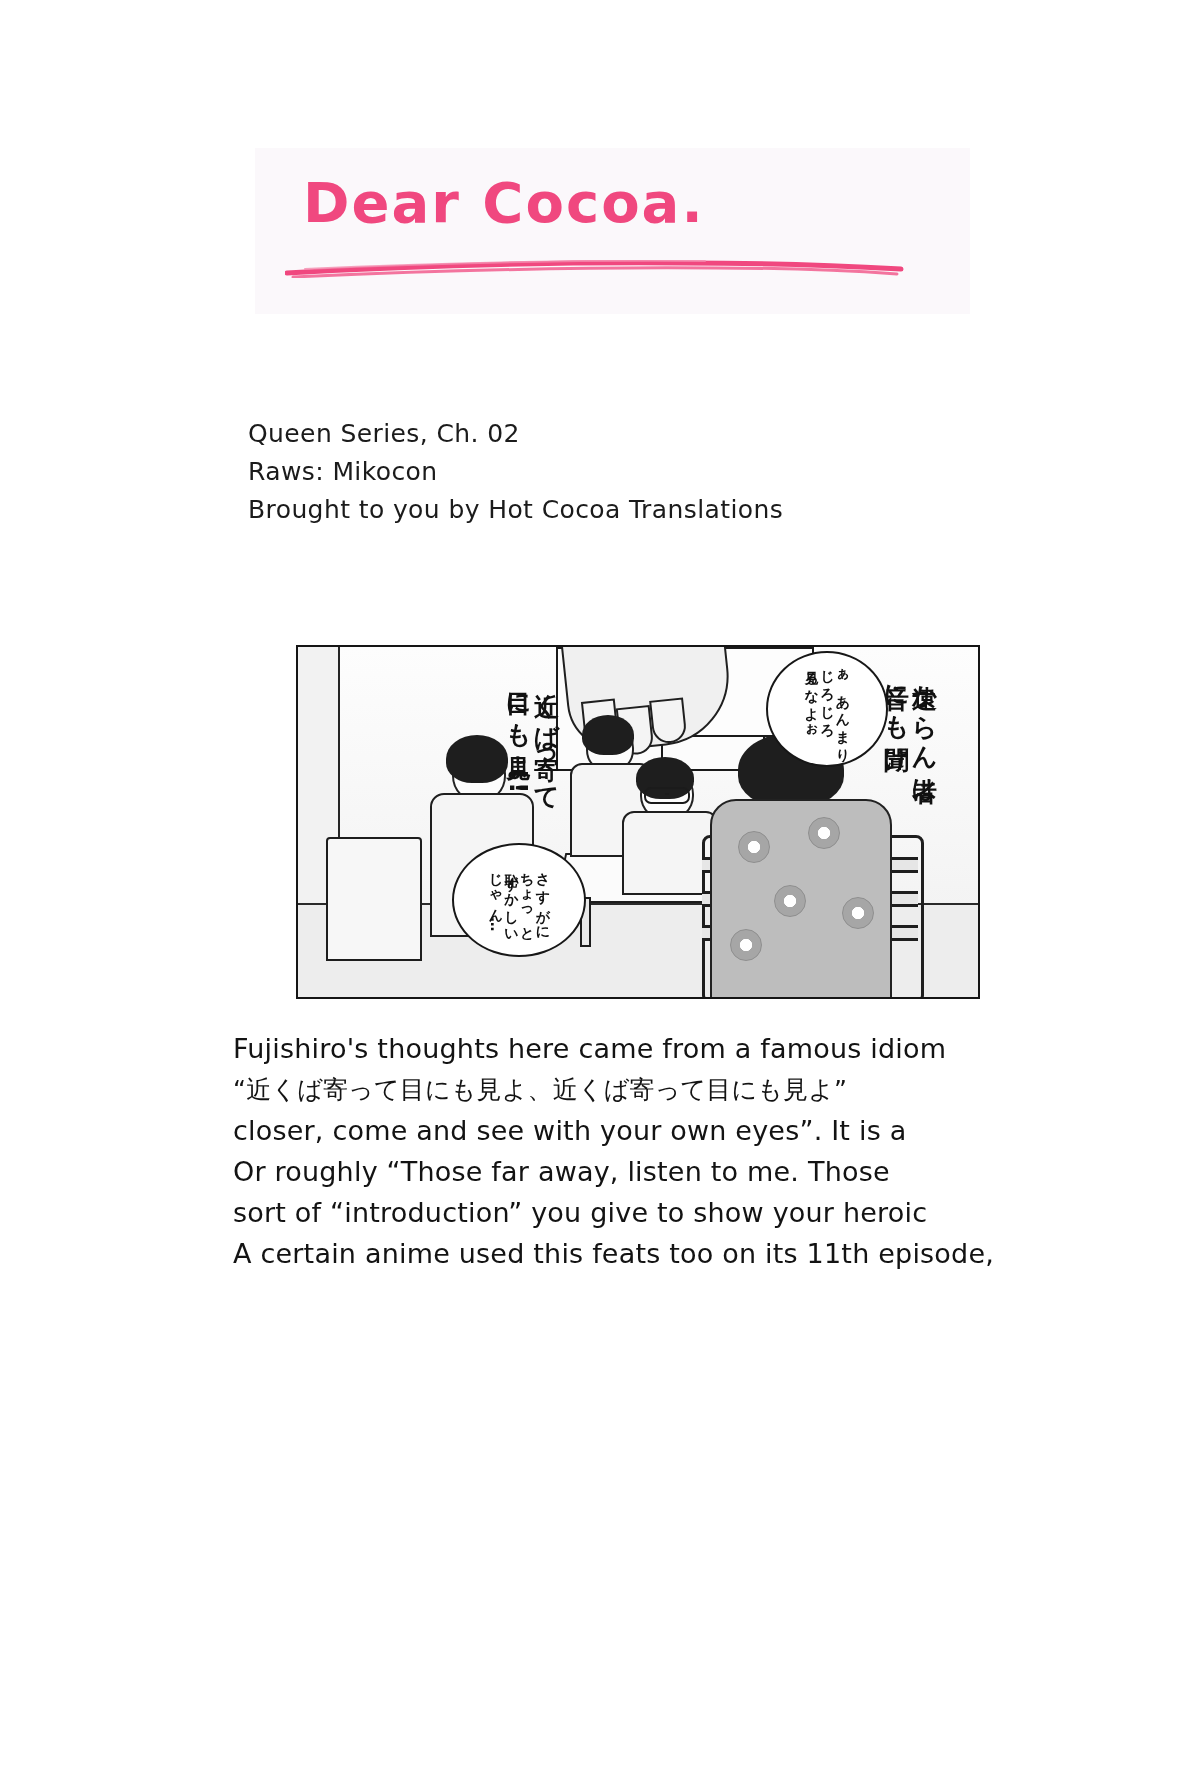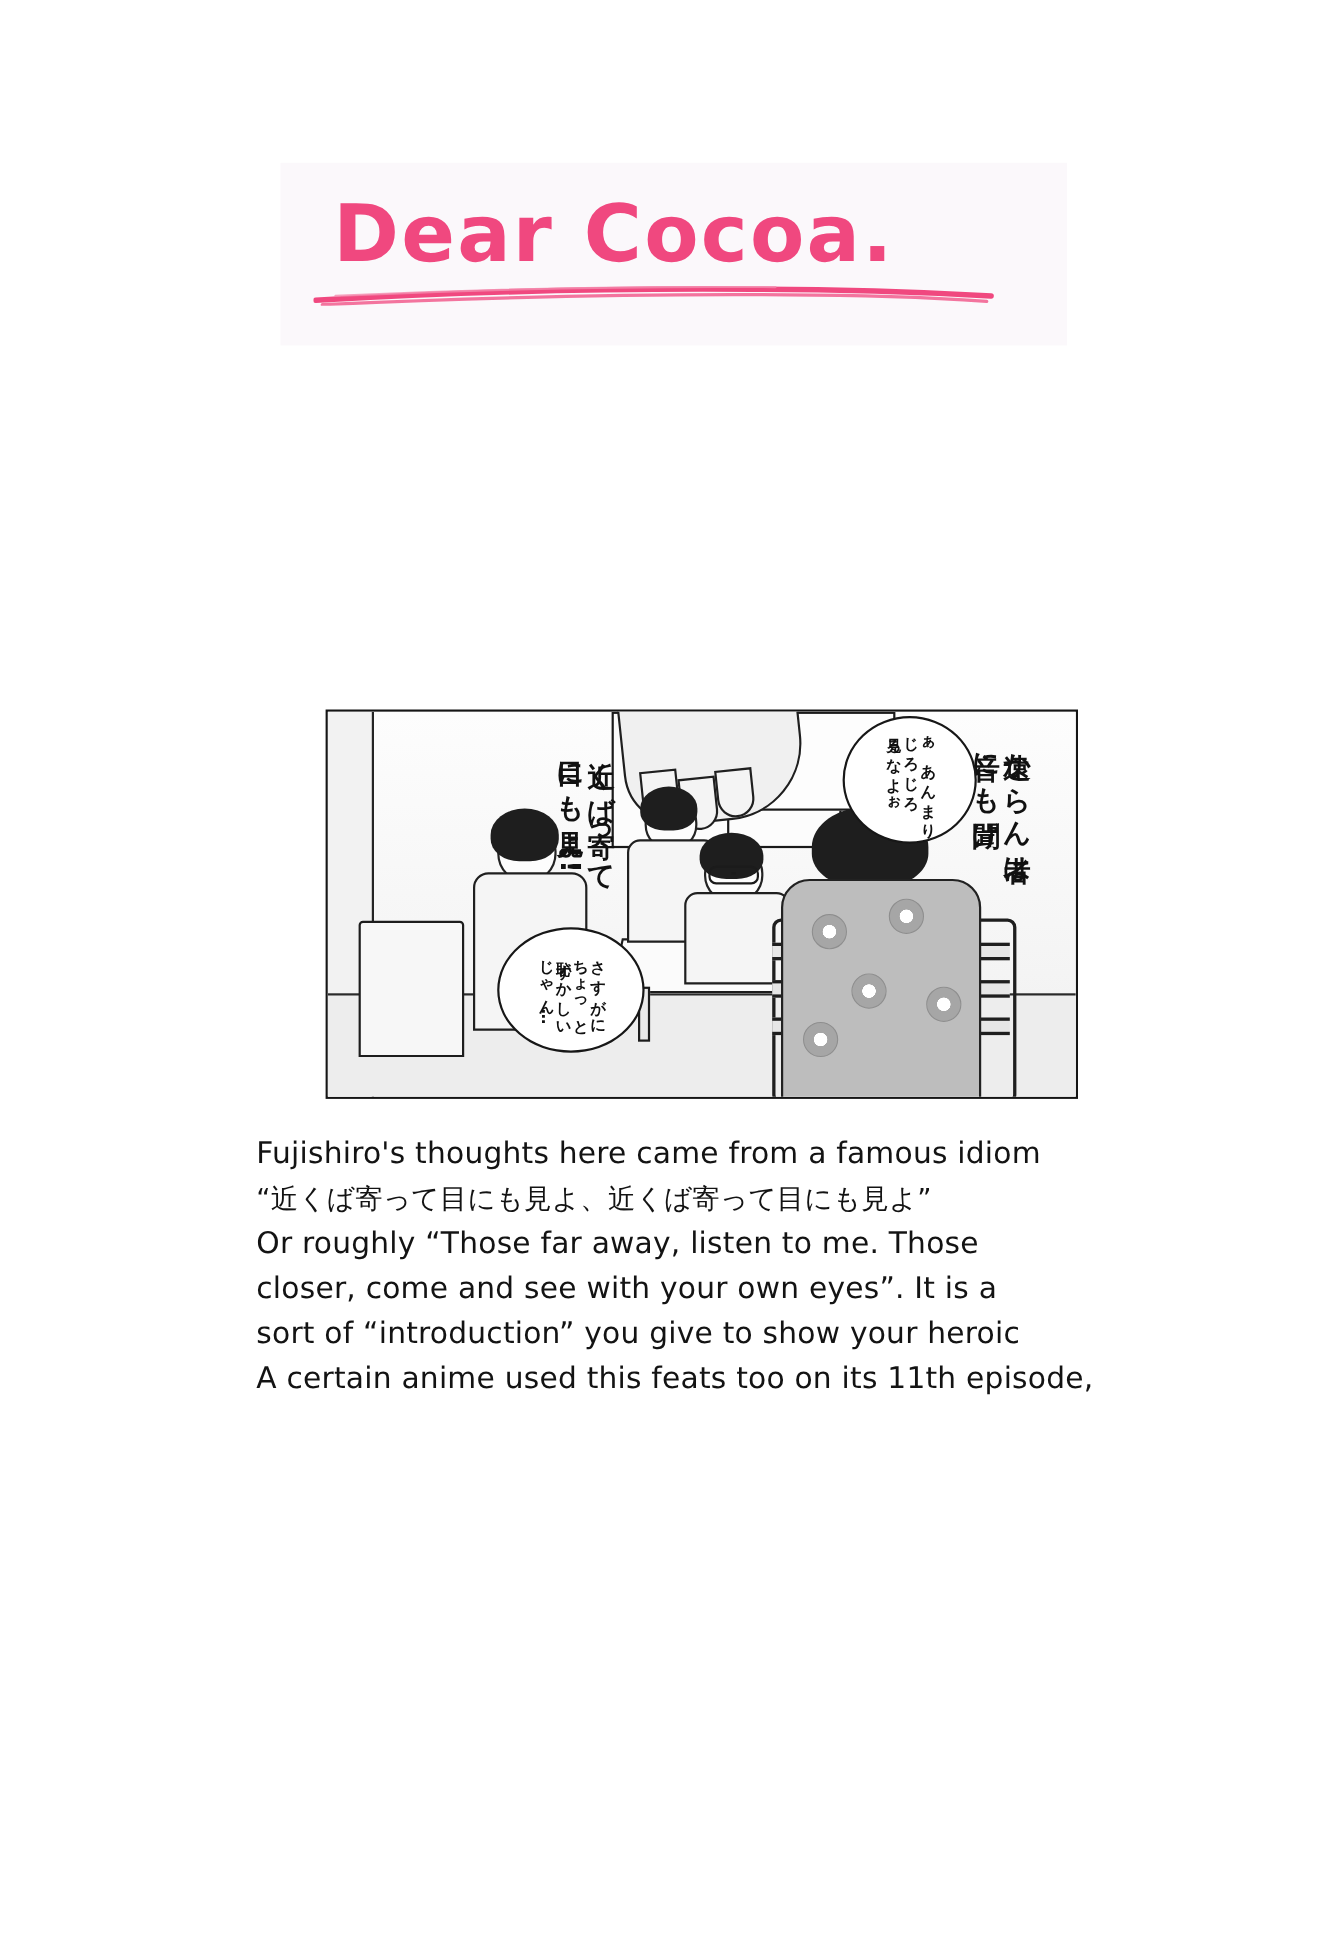--- a/index.html
+++ b/index.html
@@ -27,21 +27,21 @@
     top: 148px;
     width: 715px;
     height: 166px;
     background: #fbf8fb;
   }
   .logo-text {
     position: absolute;
     left: 48px;
     top: 22px;
     font-family: "DejaVu Sans", sans-serif;
-    font-size: 72px;
+    font-size: 56px;
     font-weight: 600;
     letter-spacing: 2px;
     color: #f0487f;
   }
   .logo-underline {
     position: absolute;
     left: 30px;
     top: 112px;
     width: 620px;
     height: 18px;
@@ -226,20 +226,25 @@
 
   <div class="logo-block">
     <div class="logo-text">Dear Cocoa.</div>
     <svg class="logo-underline" viewBox="0 0 620 18" preserveAspectRatio="none">
       <path d="M2,13 C120,6 260,2 400,3 C480,3 560,6 616,9" fill="none" stroke="#f0487f" stroke-width="5" stroke-linecap="round"></path>
       <path d="M8,17 C140,11 300,7 430,8 C500,8 570,11 612,14" fill="none" stroke="#f0487f" stroke-width="3" stroke-linecap="round" opacity="0.75"></path>
       <path d="M20,9 C150,3 290,0 420,1" fill="none" stroke="#f48bae" stroke-width="2" stroke-linecap="round" opacity="0.8"></path>
     </svg>
   </div>
 
+  <div class="credits">
+    <div>Queen Series, Ch. 02</div>
+    <div>Raws: Mikocon</div>
+    <div>Brought to you by Hot Cocoa Translations</div>
+  </div>
 
   <div class="panel">
     <div class="panel-inner">
       <div class="bg-wall"></div>
       <div class="left-wall"></div>
       <div class="window-frame"></div>
       <div class="window-frame2"></div>
       <div class="floor"></div>
       <div class="cabinet"></div>
 
@@ -303,19 +308,19 @@
         <span class="vtext">ぁ あんまり
 じろじろ
 見るなよぉ</span>
       </div>
     </div>
   </div>
 
   <div class="note">
     <p>Fujishiro's thoughts here came from a famous idiom</p>
     <p class="jp">“近くば寄って目にも見よ、近くば寄って目にも見よ”</p>
+    <p>closer, come and see with your own eyes”. It is a</p>
     <p>Or roughly “Those far away, listen to me. Those</p>
-    <p>closer, come and see with your own eyes”. It is a</p>
     <p>sort of “introduction” you give to show your heroic</p>
     <p>A certain anime used this feats too on its 11th episode,</p>
   </div>
 
 </div>
 
 </body></html>

